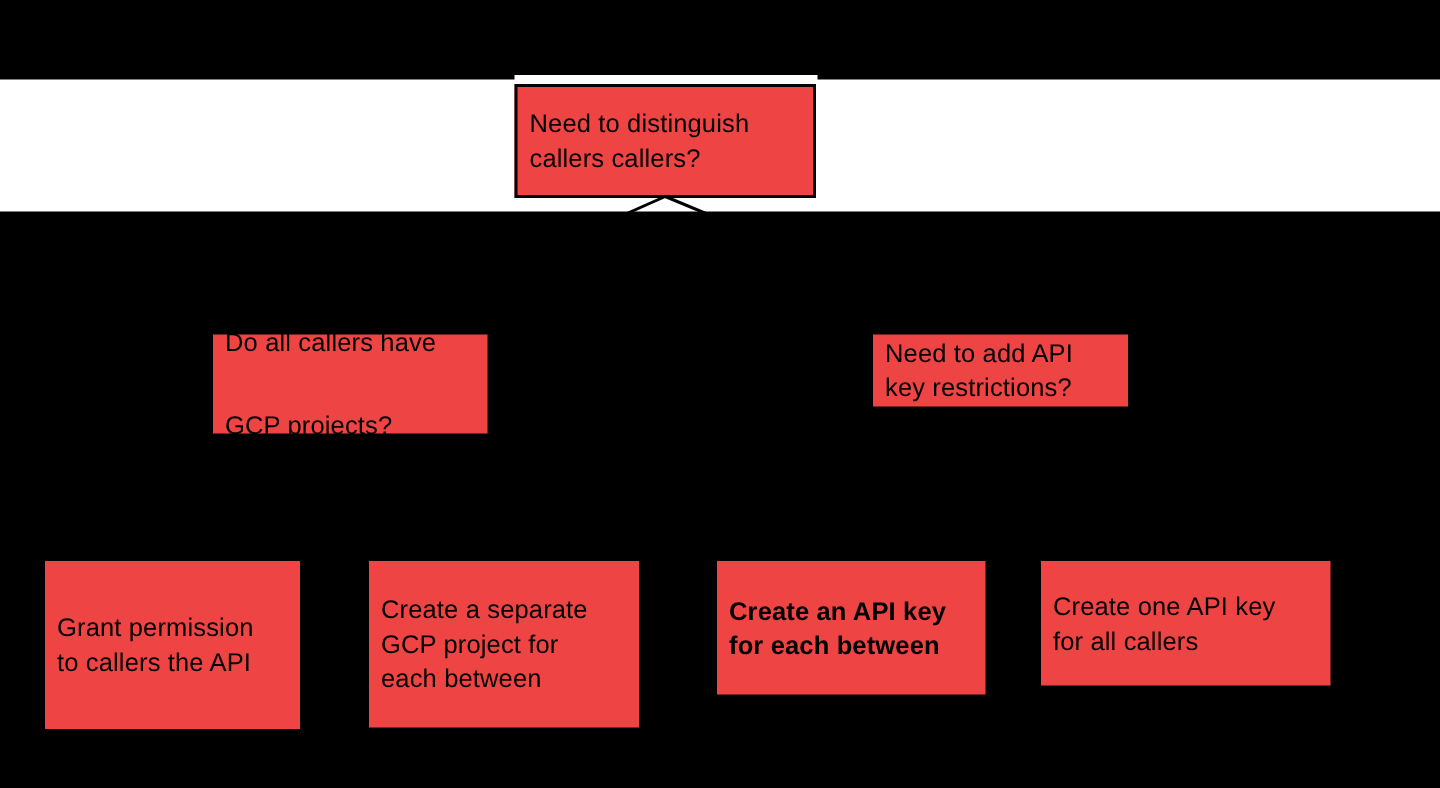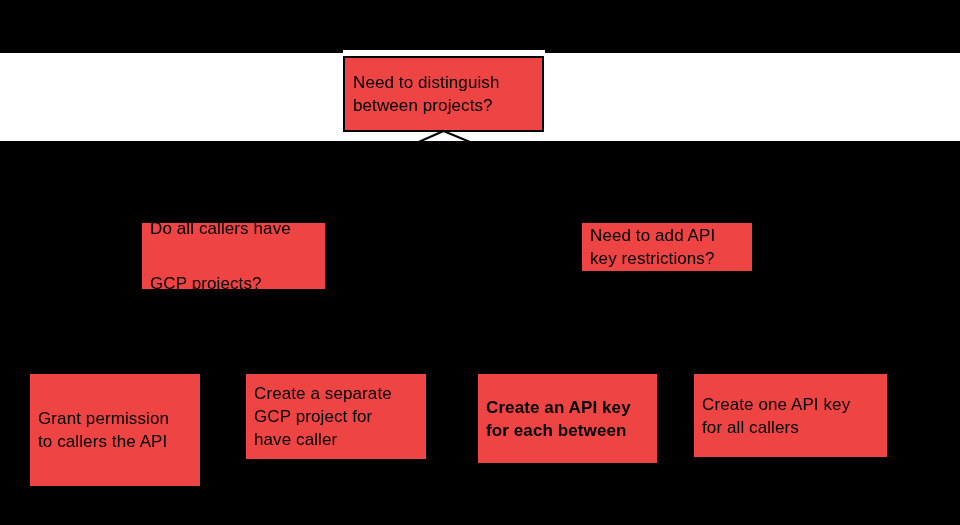--- a/index.html
+++ b/index.html
@@ -53,21 +53,21 @@
     box-sizing: border-box;
     letter-spacing: 0.1px;
   }
   .node.bordered {
     border: 2px solid #000000;
   }
   .node-root    { left: 343px; top: 56px;  width: 201px; height: 76px; }
   .node-q-left  { left: 142px; top: 223px; width: 183px; height: 66px; gap: 32px; }
   .node-q-right { left: 582px; top: 223px; width: 170px; height: 48px; }
   .node-a1      { left: 30px;  top: 374px; width: 170px; height: 112px; }
-  .node-a2      { left: 246px; top: 374px; width: 180px; height: 85px; }
+  .node-a2      { left: 246px; top: 374px; width: 180px; height: 111px; }
   .node-a3      { left: 478px; top: 374px; width: 179px; height: 89px; font-weight: bold; }
   .node-a4      { left: 694px; top: 374px; width: 193px; height: 83px; }
   .line { white-space: nowrap; }
 </style>
 </head>
 <body>
 
 <div class="stage">
 
   <div class="band"></div>
@@ -77,42 +77,42 @@
     <line x1="443.5" y1="131" x2="233.5" y2="224" stroke="#000000" stroke-width="2"></line>
     <line x1="443.5" y1="131" x2="667" y2="224" stroke="#000000" stroke-width="2"></line>
     <line x1="233.5" y1="289" x2="115" y2="373" stroke="#000000" stroke-width="2"></line>
     <line x1="233.5" y1="289" x2="336" y2="373" stroke="#000000" stroke-width="2"></line>
     <line x1="667" y1="288" x2="567.5" y2="373" stroke="#000000" stroke-width="2"></line>
     <line x1="667" y1="288" x2="790.5" y2="373" stroke="#000000" stroke-width="2"></line>
   </svg>
 
   <div class="node node-root bordered">
     <div class="line">Need to distinguish</div>
-    <div class="line">between projects?</div>
+    <div class="line">callers callers?</div>
   </div>
 
   <div class="node node-q-left">
     <div class="line">Do all callers have</div>
     <div class="line">GCP projects?</div>
   </div>
 
   <div class="node node-q-right">
     <div class="line">Need to add API</div>
     <div class="line">key restrictions?</div>
   </div>
 
   <div class="node node-a1">
     <div class="line">Grant permission</div>
     <div class="line">to callers the API</div>
   </div>
 
   <div class="node node-a2">
     <div class="line">Create a separate</div>
     <div class="line">GCP project for</div>
-    <div class="line">have caller</div>
+    <div class="line">each between</div>
   </div>
 
   <div class="node node-a3">
     <div class="line">Create an API key</div>
     <div class="line">for each between</div>
   </div>
 
   <div class="node node-a4">
     <div class="line">Create one API key</div>
     <div class="line">for all callers</div>

